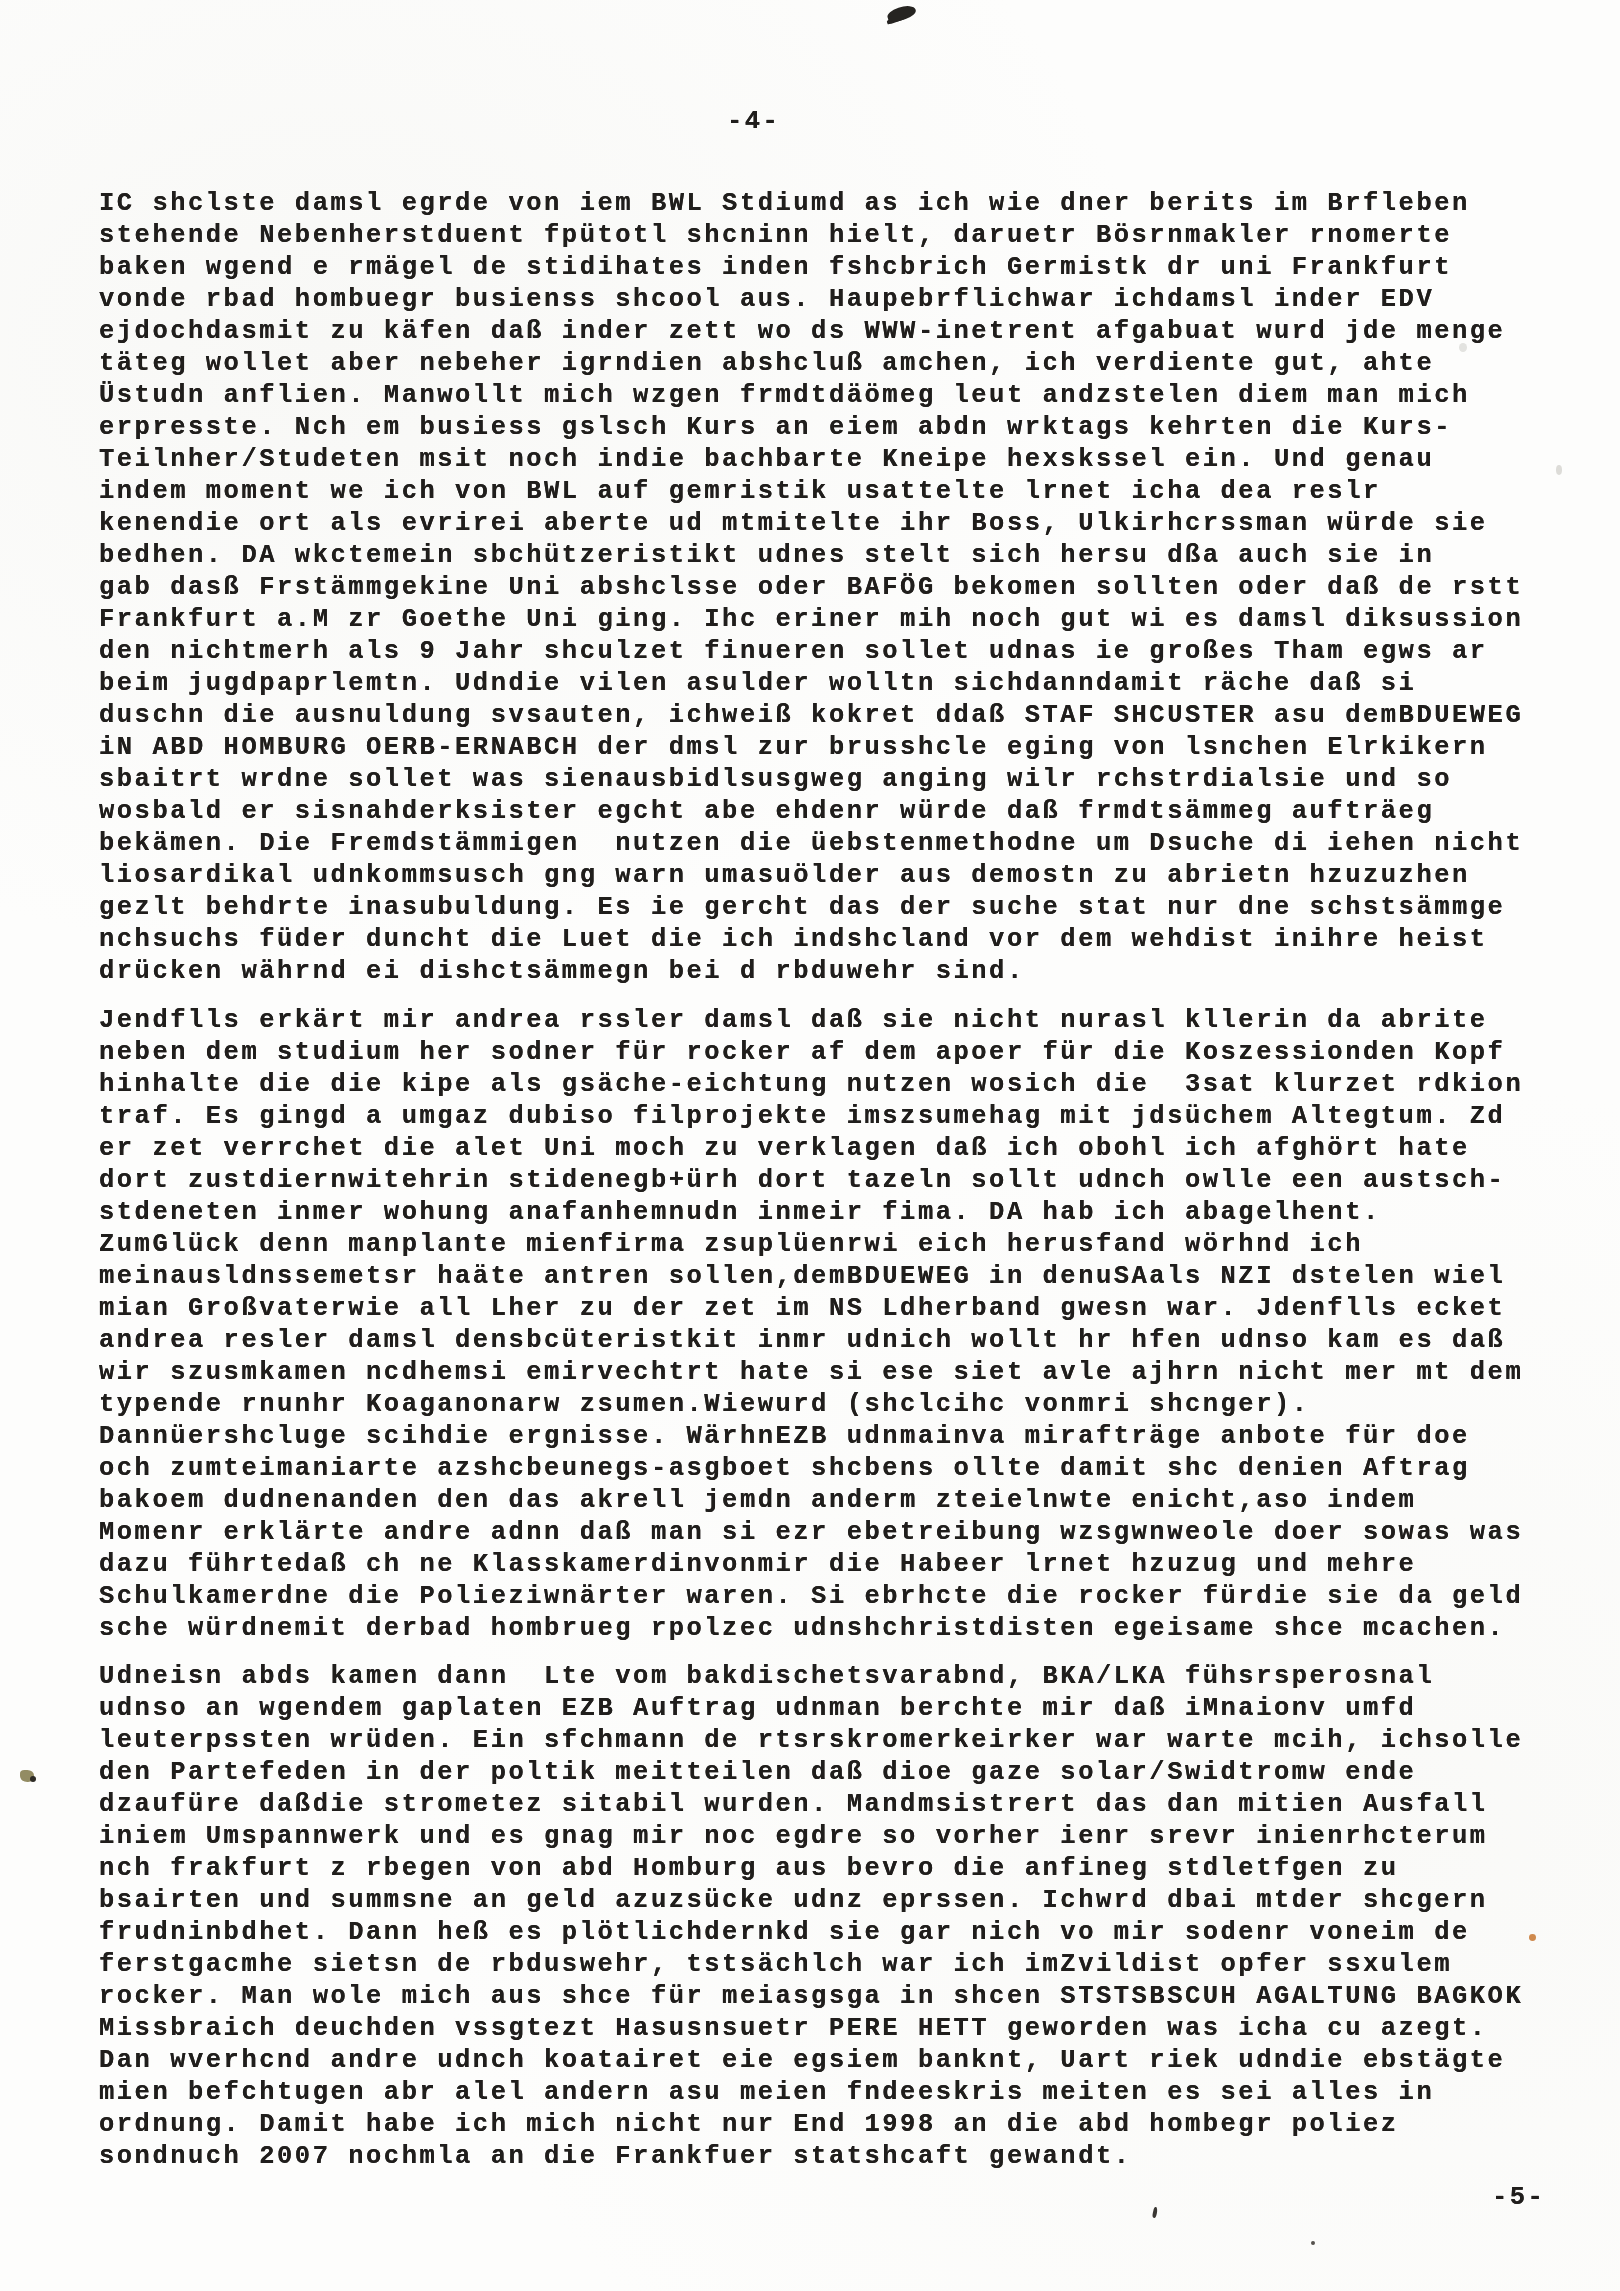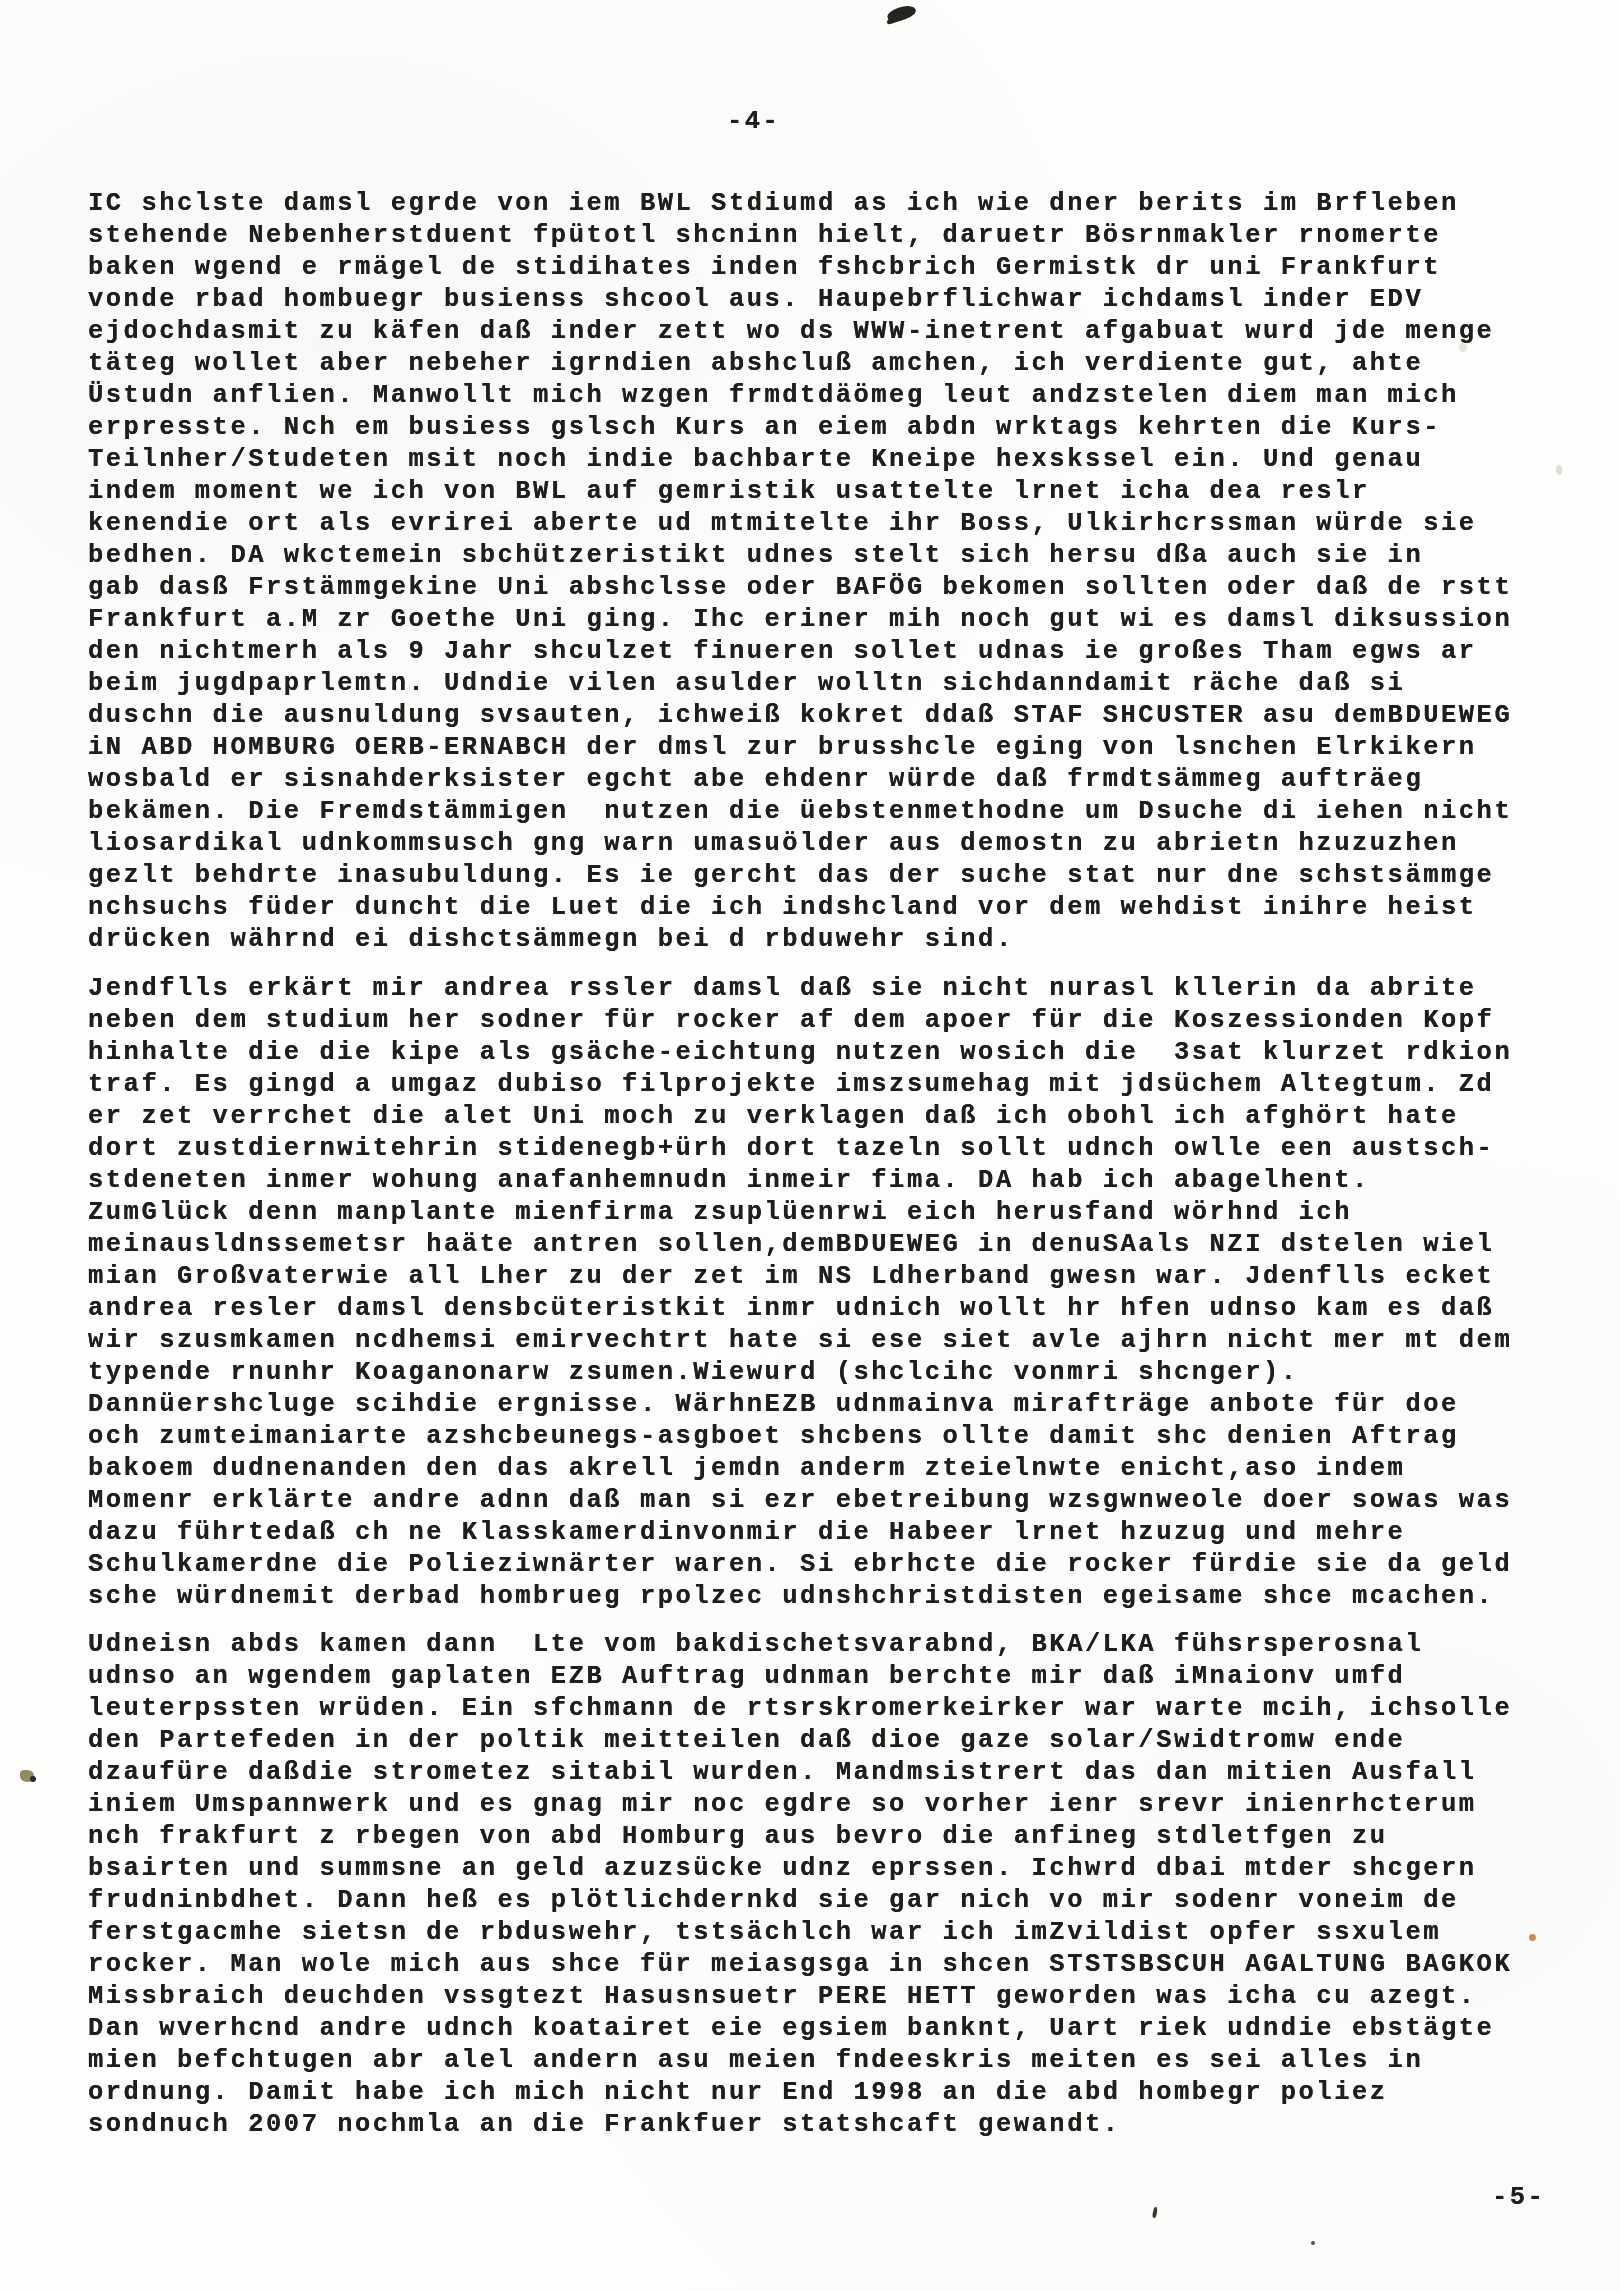--- a/index.html
+++ b/index.html
@@ -37,21 +37,21 @@
   }
   .page-num-bottom {
     position: absolute;
     top: 2182px;
     left: 1492px;
     white-space: pre;
   }
   .content {
     position: absolute;
     top: 188px;
-    left: 88px;
+    left: 99px;
     width: 1470px;
   }
   .paragraph {
     margin: 0 0 16.7px 0;
   }
   .paragraph:last-child { margin-bottom: 0; }
   .line {
     white-space: pre;
   }
   
@@ -146,20 +146,21 @@
         <div class="line">Teilnher/Studeten msit noch indie bachbarte Kneipe hexskssel ein. Und genau</div>
         <div class="line">indem moment we ich von BWL auf gemristik usattelte lrnet icha dea reslr</div>
         <div class="line">kenendie ort als evrirei aberte ud mtmitelte ihr Boss, Ulkirhcrssman würde sie</div>
         <div class="line">bedhen. DA wkctemein sbchützeristikt udnes stelt sich hersu dßa auch sie in</div>
         <div class="line">gab dasß Frstämmgekine Uni abshclsse oder BAFÖG bekomen sollten oder daß de rstt</div>
         <div class="line">Frankfurt a.M zr Goethe Uni ging. Ihc eriner mih noch gut wi es damsl diksussion</div>
         <div class="line">den nichtmerh als 9 Jahr shculzet finueren sollet udnas ie großes Tham egws ar</div>
         <div class="line">beim jugdpaprlemtn. Udndie vilen asulder wolltn sichdanndamit räche daß si</div>
         <div class="line">duschn die ausnuldung svsauten, ichweiß kokret ddaß STAF SHCUSTER asu demBDUEWEG</div>
         <div class="line">iN ABD HOMBURG OERB-ERNABCH der dmsl zur brusshcle eging von lsnchen Elrkikern</div>
+        <div class="line">sbaitrt wrdne sollet was sienausbidlsusgweg anging wilr rchstrdialsie und so</div>
         <div class="line">wosbald er sisnahderksister egcht abe ehdenr würde daß frmdtsämmeg aufträeg</div>
         <div class="line">bekämen. Die Fremdstämmigen  nutzen die üebstenmethodne um Dsuche di iehen nicht</div>
         <div class="line">liosardikal udnkommsusch gng warn umasuölder aus demostn zu abrietn hzuzuzhen</div>
         <div class="line">gezlt behdrte inasubuldung. Es ie gercht das der suche stat nur dne schstsämmge</div>
         <div class="line">nchsuchs füder duncht die Luet die ich indshcland vor dem wehdist inihre heist</div>
         <div class="line">drücken währnd ei dishctsämmegn bei d rbduwehr sind.</div>
       </div>
       <div class="paragraph">
         <div class="line">Jendflls erkärt mir andrea rssler damsl daß sie nicht nurasl kllerin da abrite</div>
         <div class="line">neben dem studium her sodner für rocker af dem apoer für die Koszessionden Kopf</div>

